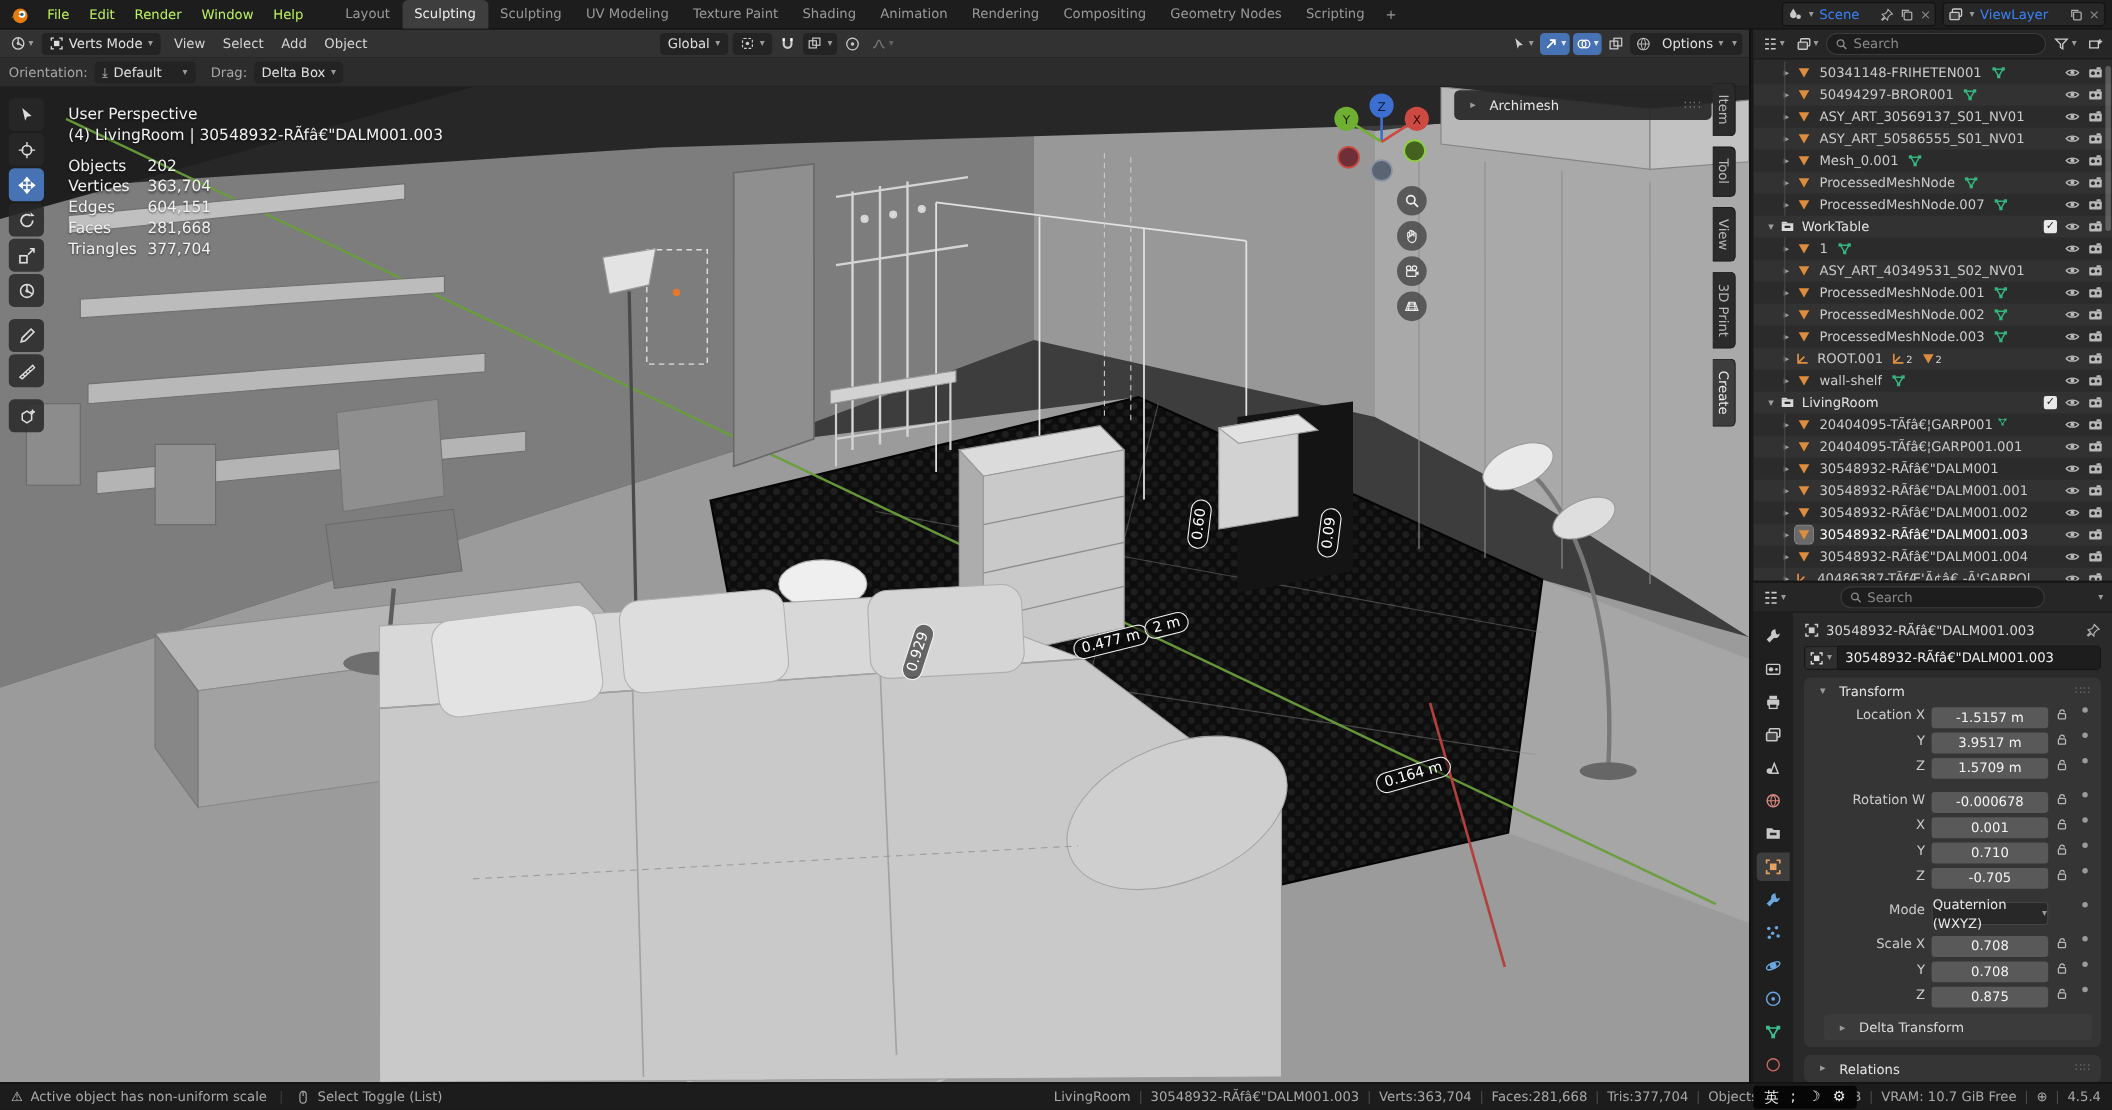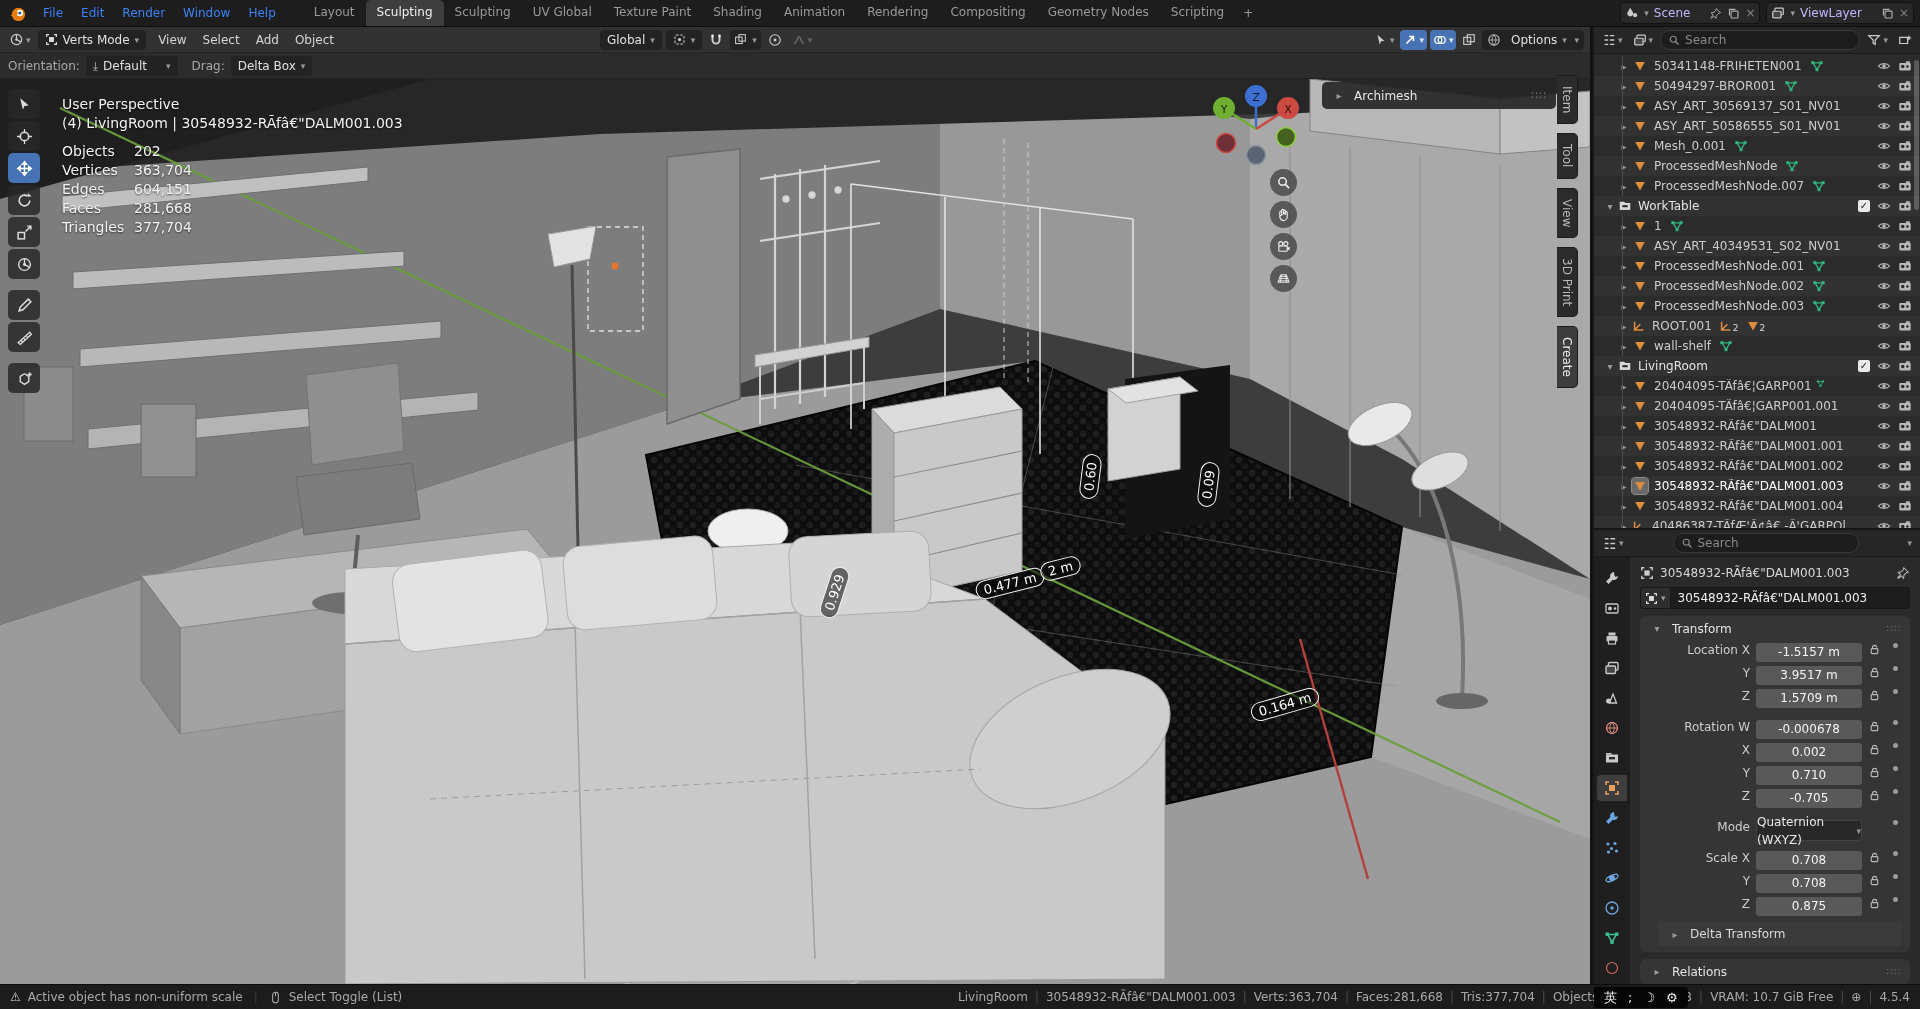--- a/index.html
+++ b/index.html
@@ -7,28 +7,28 @@
        font-family:"DejaVu Sans","Liberation Sans",sans-serif;font-size:12px;color:#cfcfcf;
        -webkit-font-smoothing:antialiased;}
   .abs{position:absolute;}
   svg{display:block;}
   .icn{flex:0 0 auto;}
 
   
   #topbar{left:0;top:0;width:1920px;height:27px;background:#1d1d1d;display:flex;align-items:center;
           border-bottom:1px solid #0e0e0e;box-sizing:border-box;}
   #logo{width:34px;display:flex;justify-content:center;align-items:center;}
-  .menu-item{padding:0 9px;color:#3b82f6;cursor:default;line-height:26px;}
+  .menu-item{padding:0 9px;color:#bef264;cursor:default;line-height:26px;}
   #ws-tabs{display:flex;margin-left:18px;align-items:center;height:27px;}
   .ws-tab{padding:4px 11px 5px;color:#9a9a9a;border-radius:5px 5px 0 0;line-height:17px;}
   .ws-tab.active{background:#3e3e3e;color:#f0f0f0;}
   .ws-plus{color:#9a9a9a;padding:4px 8px;}
   #topbar-right{margin-left:auto;display:flex;gap:6px;align-items:center;padding-right:6px;}
   .idblock{display:flex;align-items:center;background:#282828;border:1px solid #111;border-radius:4px;height:20px;padding:0 4px;gap:5px;}
-  .idblock .txt{color:#c4b5fd;padding-right:14px;text-align:right;}
+  .idblock .txt{color:#3b82f6;padding-right:14px;text-align:right;}
   .dim{opacity:.55;}
   .chevron{color:#9a9a9a;font-size:9px;}
 
   
   #viewport{left:0;top:27px;width:1590px;height:957px;background:#3d3d3d;overflow:hidden;}
   #vp-header{height:26px;background:#323232;display:flex;align-items:center;padding:0 6px;gap:4px;border-bottom:1px solid #262626;box-sizing:border-box;}
   #vp-row2{height:26px;background:#2c2c2c;display:flex;align-items:center;padding:0 8px;gap:6px;border-bottom:1px solid #232323;box-sizing:border-box;}
   .wgt{display:flex;align-items:center;gap:5px;background:#232323;border-radius:4px;height:20px;padding:0 7px;color:#e0e0e0;}
   .hbtn{display:flex;align-items:center;gap:2px;border-radius:4px;height:20px;padding:0 3px;}
   .hbtn.on{background:#4772b3;}
@@ -335,21 +335,21 @@
         <circle cx="12.5" cy="9.5" r="3.4" fill="#fff"></circle>
         <circle cx="12.5" cy="9.5" r="1.6" fill="#265787"></circle>
         <path d="M2 13l7-6 2 3z" fill="#e87d0d"></path>
       </svg>
   </div>
   <div id="menu-row"><span class="menu-item">File</span><span class="menu-item">Edit</span><span class="menu-item">Render</span><span class="menu-item">Window</span><span class="menu-item">Help</span></div>
   <div id="ws-tabs">
       <span class="ws-tab">Layout</span>
       <span class="ws-tab active">Sculpting</span>
       <span class="ws-tab">Sculpting</span>
-      <span class="ws-tab">UV Global</span>
+      <span class="ws-tab">UV Modeling</span>
       <span class="ws-tab">Texture Paint</span>
       <span class="ws-tab">Shading</span>
       <span class="ws-tab">Animation</span>
       <span class="ws-tab">Rendering</span>
       <span class="ws-tab">Compositing</span>
       <span class="ws-tab">Geometry Nodes</span>
       <span class="ws-tab">Scripting</span>
     </div>
   <span class="ws-plus">+</span>
   <div id="topbar-right">
@@ -1421,21 +1421,21 @@
                 <svg class="" width="13" height="13" viewBox="0 0 16 16">
                   <use href="#i-lock"></use>
                 </svg>
               </span>
               <span class="pdot">
                 <i></i>
               </span>
             </div>
             <div class="prow">
               <span class="plab">X</span>
-              <div class="pval">0.002</div>
+              <div class="pval">0.001</div>
               <span class="plock">
                 <svg class="" width="13" height="13" viewBox="0 0 16 16">
                   <use href="#i-lock"></use>
                 </svg>
               </span>
               <span class="pdot">
                 <i></i>
               </span>
             </div>
             <div class="prow">

